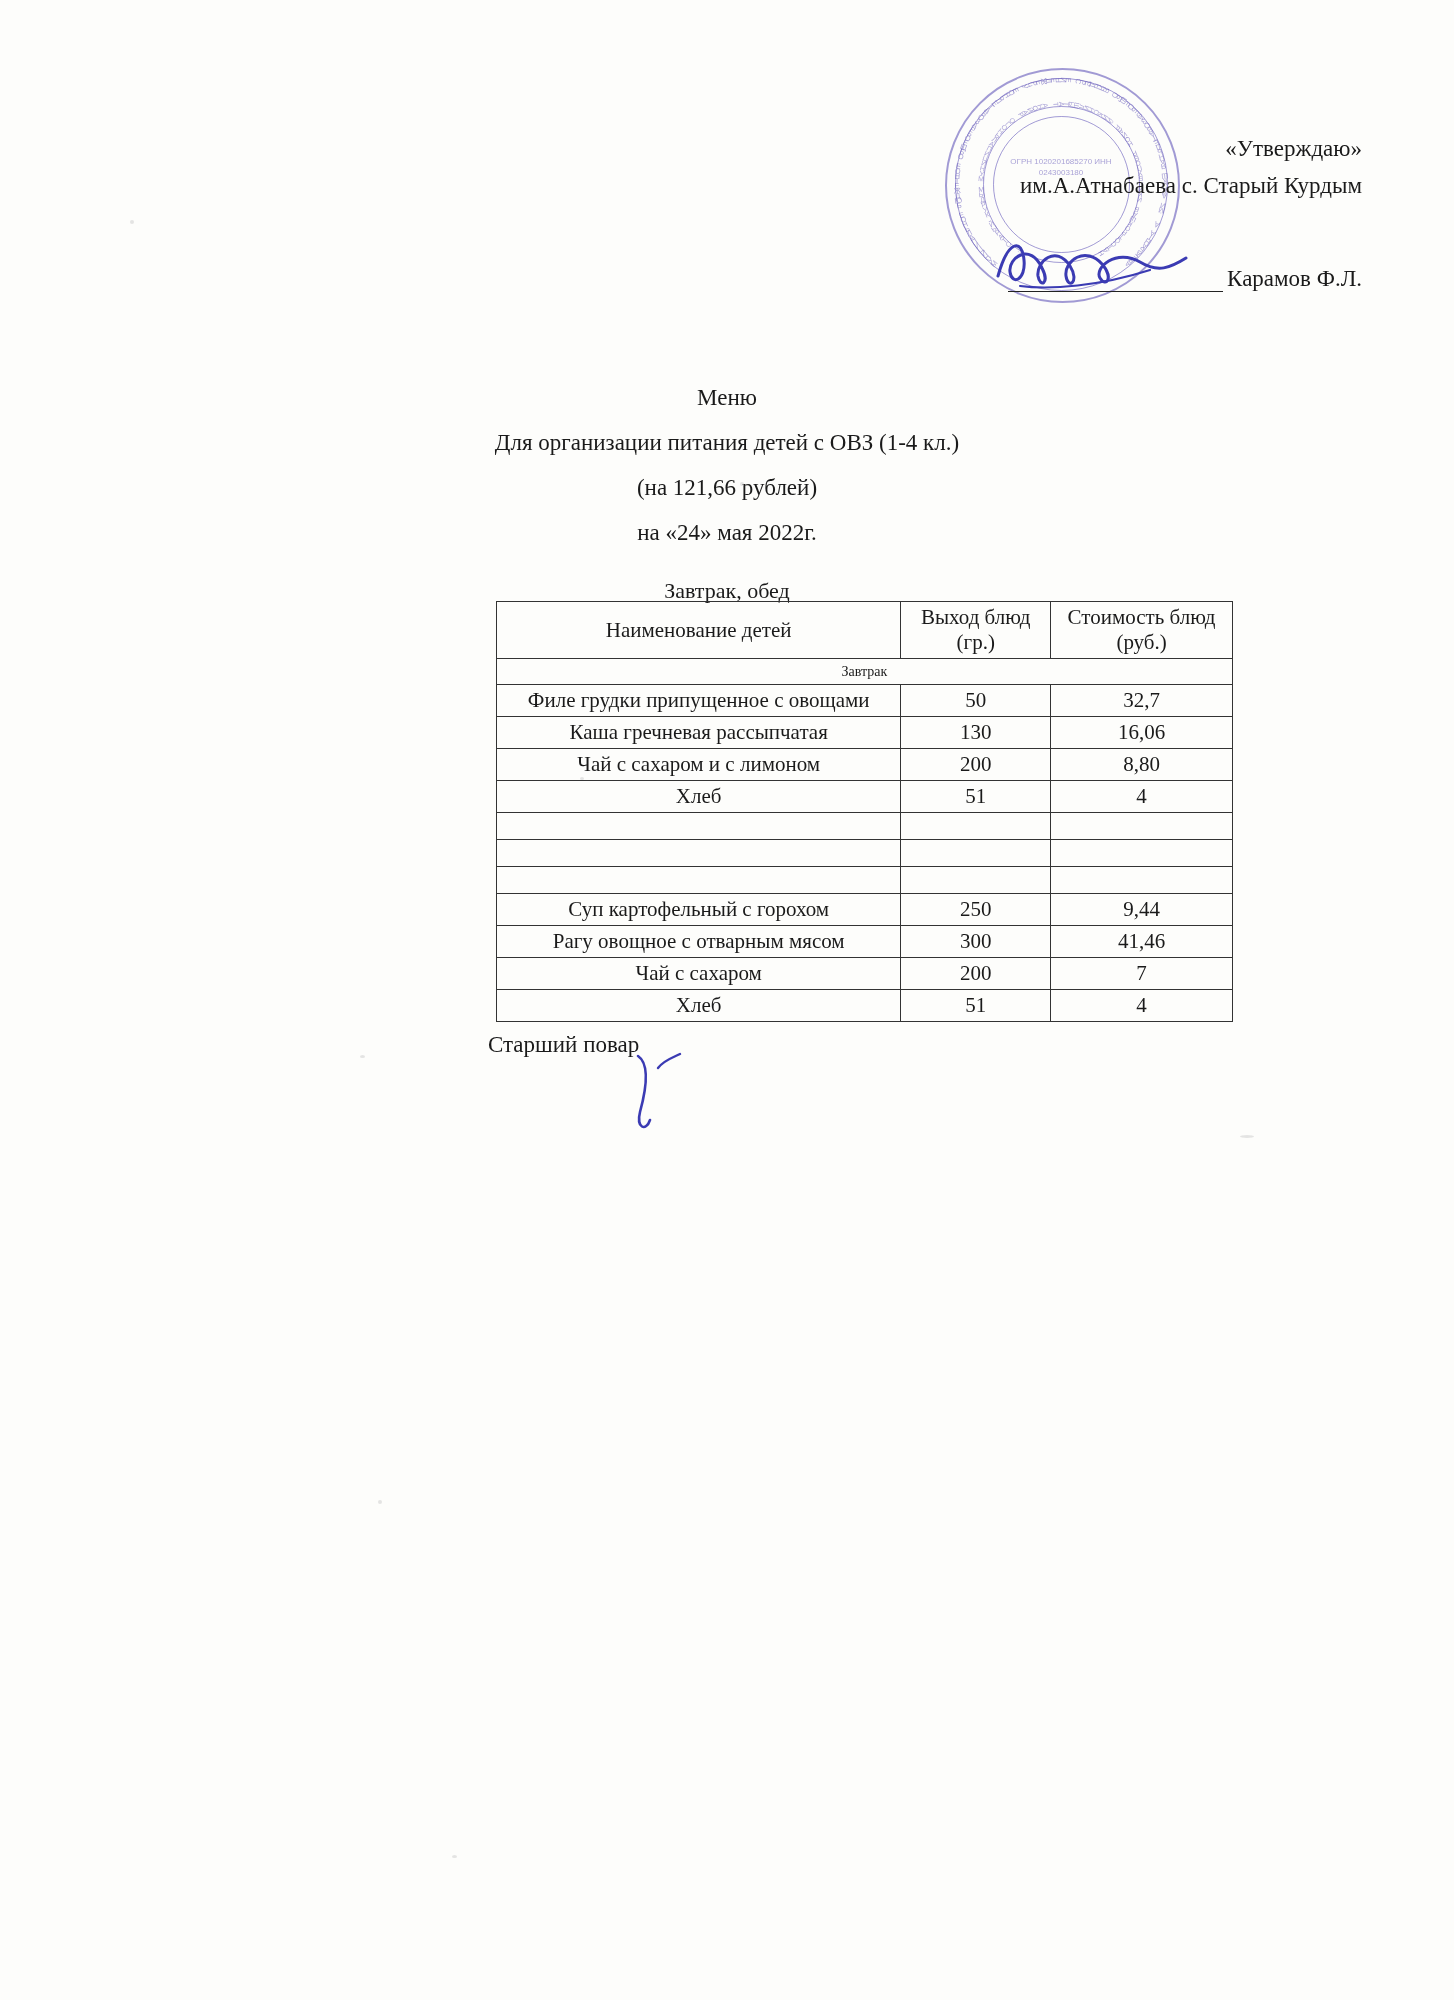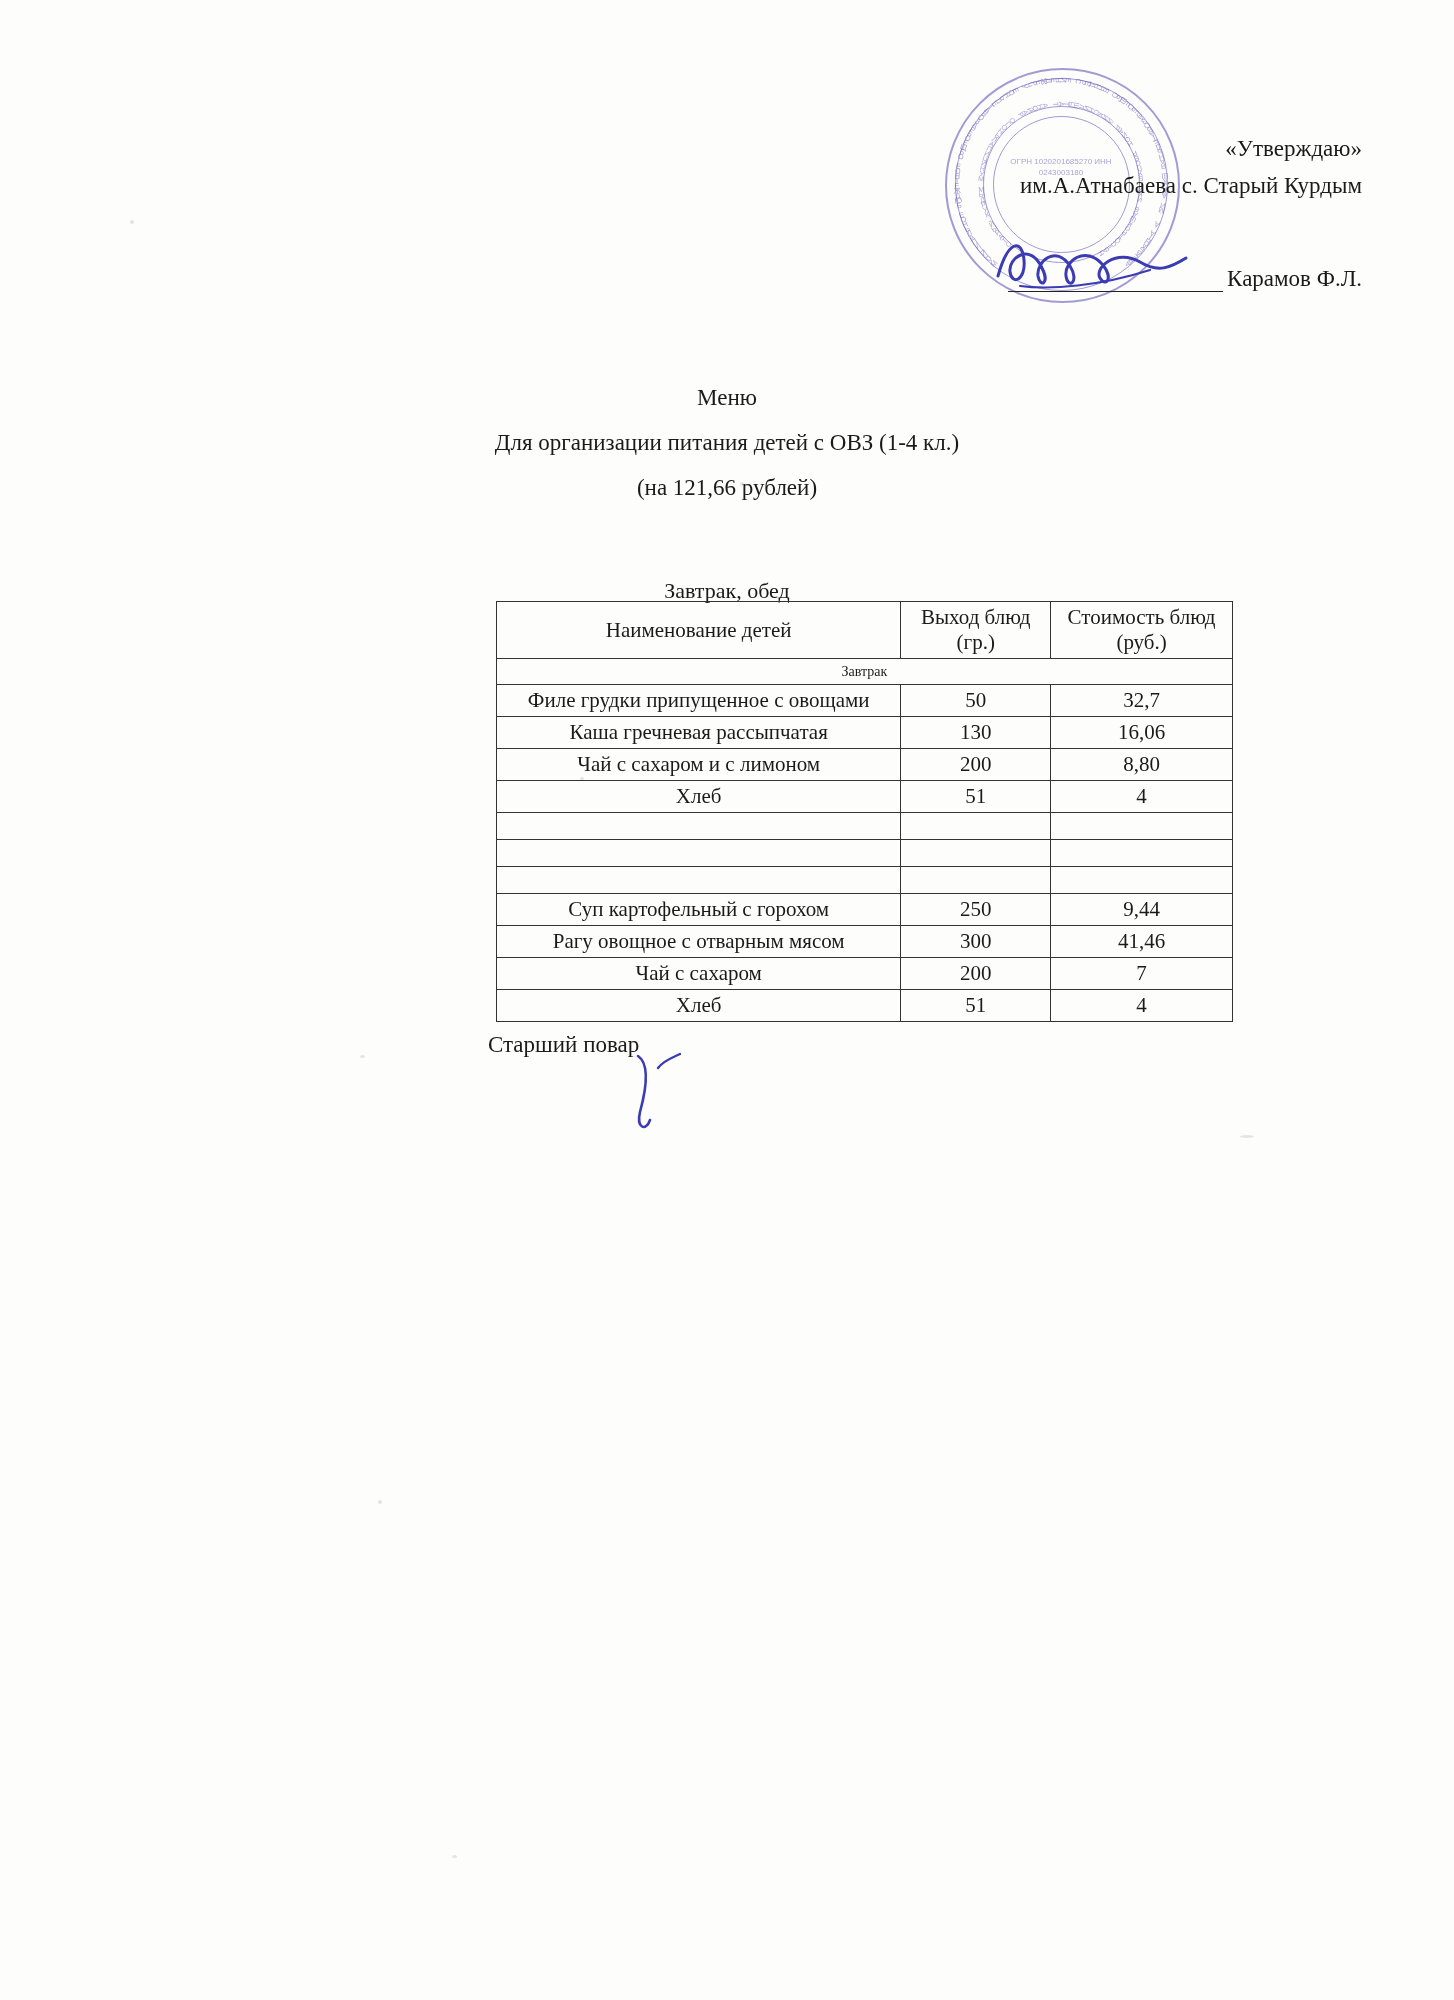--- a/index.html
+++ b/index.html
@@ -389,20 +389,21 @@
              C60 56, 50 60, 48 48 C46 34, 66 16, 80 38 C90 54, 78 62, 76 48
              C74 32, 96 18, 112 36 C124 50, 116 60, 110 50 C104 40, 126 20, 150 34
              C168 45, 180 40, 196 30" fill="none" stroke="#3b3bb3" stroke-width="3" stroke-linecap="round"></path>
     <path d="M30 58 C60 62, 110 58, 160 42" fill="none" stroke="#3b3bb3" stroke-width="2.2" stroke-linecap="round"></path>
   </svg>
 
   <div class="title-block">
     <div class="line">Меню</div>
     <div class="line">Для организации питания детей с ОВЗ (1-4 кл.)</div>
     <div class="line">(на  121,66 рублей)</div>
+    <div class="line">на «24» мая 2022г.</div>
   </div>
 
   <div class="meal-caption">Завтрак, обед</div>
 
   <table class="menu-table">
     <thead>
       <tr>
         <th class="col-name head-cell">Наименование детей</th>
         <th class="col-out head-cell">
           <div>Выход блюд</div>

